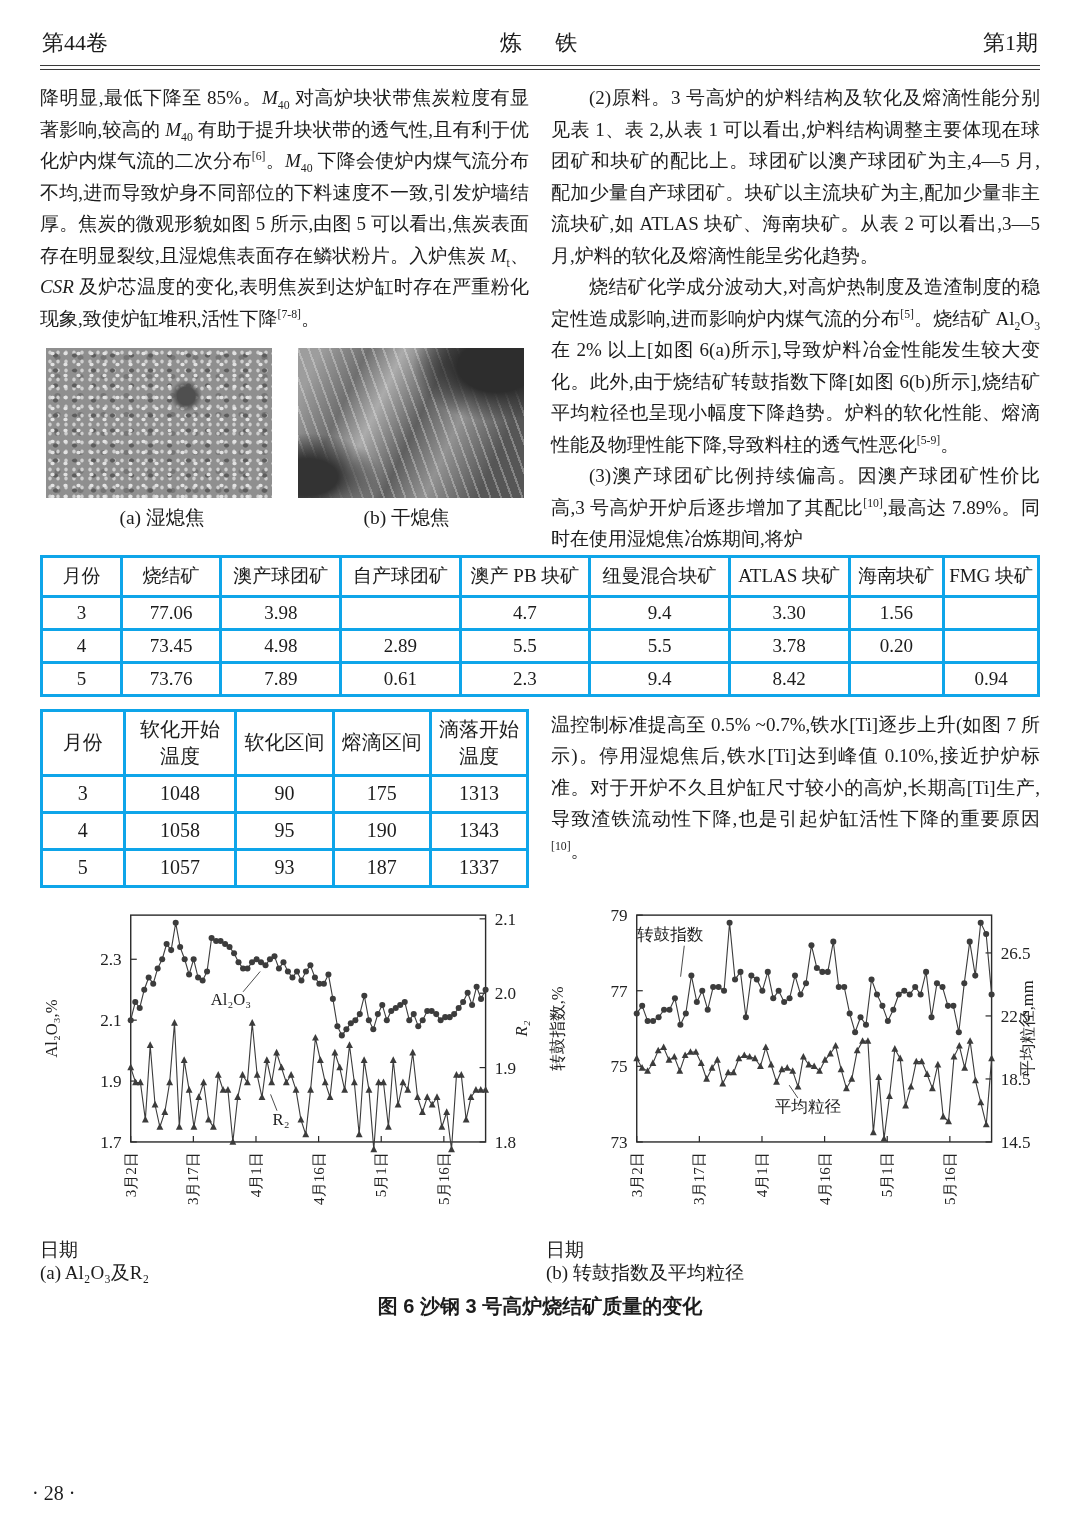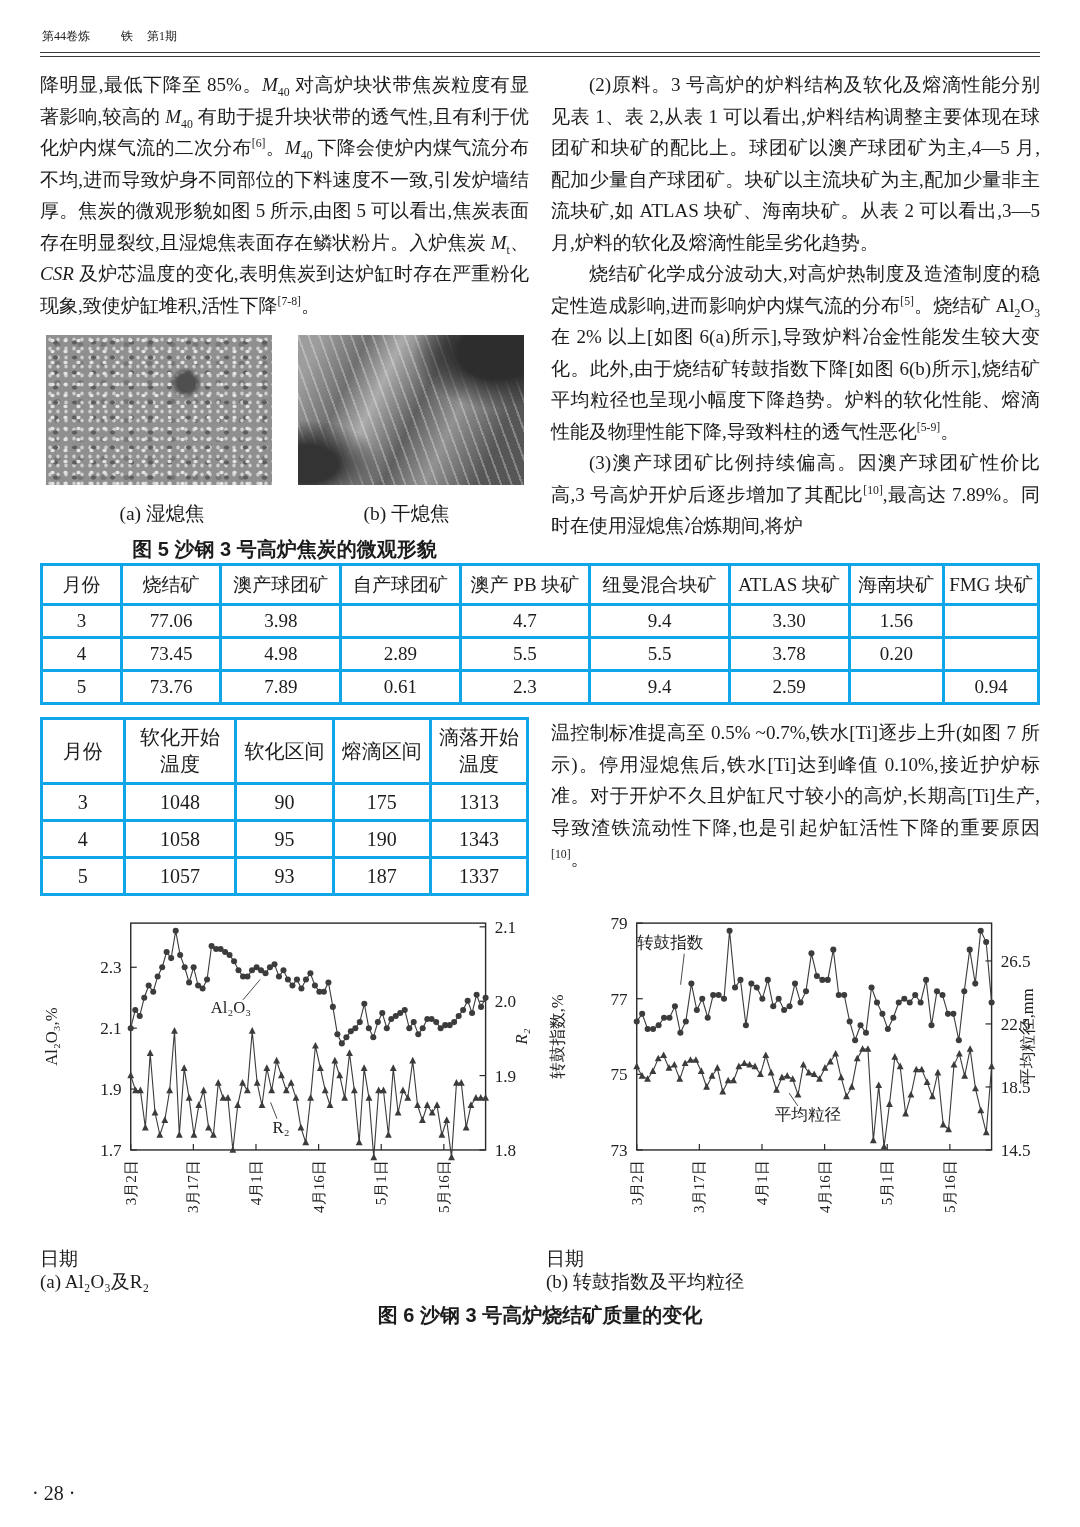--- a/index.html
+++ b/index.html
@@ -3,22 +3,22 @@
 <meta charset="utf-8">
 <style>
   * { margin:0; padding:0; box-sizing:border-box; }
   html,body { background:#e9e9e9; }
   .page {
     width:1080px; height:1527px; margin:0 auto; background:#ffffff;
     font-family:"Liberation Serif","DejaVu Serif",serif; color:#1c1c1c;
     padding:28px 40px 0 40px; overflow:hidden; position:relative;
   }
   
-  .hdr { display:flex; justify-content:flex-start; align-items:baseline;
-         font-size:12px; padding:0 2px; }
+  .hdr { display:flex; justify-content:space-between; align-items:baseline;
+         font-size:22px; padding:0 2px; }
   .hdr .mid { letter-spacing:14px; }
   .rule2 { margin-top:7px; height:5px; border-top:1.6px solid #3a3a3a; border-bottom:1.6px solid #3a3a3a; }
   
   .cols { display:flex; gap:22px; margin-top:12px; }
   .col { flex:1 1 0; min-width:0; }
   p.body { font-size:19px; line-height:31.5px; text-align:justify; }
   p.body.ind { text-indent:2em; }
   sup { font-size:0.62em; vertical-align:super; line-height:0; }
   sub { font-size:0.62em; vertical-align:sub; line-height:0; }
   
@@ -36,21 +36,21 @@
   }
   .sem-b {
     background-color:#7c7c7c;
     background-image:
       radial-gradient(ellipse at 88% 12%, #2d2d2d 0 14%, rgba(45,45,45,0) 30%),
       radial-gradient(ellipse at 4% 86%, #333333 0 10%, rgba(51,51,51,0) 24%),
       repeating-linear-gradient(70deg, rgba(255,255,255,0.28) 0 2px, rgba(255,255,255,0) 2px 10px),
       linear-gradient(115deg, #9d9d9d 8%, #6f6f6f 24%, #ababab 36%, #5f5f5f 52%, #929292 66%, #565656 84%);
     background-size:100% 100%;
   }
-  .fig5-caps { display:flex; justify-content:space-around; margin-top:15px; font-size:19.5px; }
+  .fig5-caps { display:flex; justify-content:space-around; margin-top:6px; font-size:19.5px; }
   .fig-cap { text-align:center; font-family:"Liberation Sans","DejaVu Sans",sans-serif;
              font-weight:bold; font-size:20px; margin-top:9px; }
   
   .tbl-title { text-align:center; font-family:"Liberation Sans","DejaVu Sans",sans-serif;
                font-weight:bold; font-size:20px; margin:14px 0 8px 0; }
   table.grid { width:100%; border-collapse:collapse; table-layout:fixed;
                text-align:center; border:2px solid #333; }
   table.grid th, table.grid td { border:3px solid #0ea5e9; font-weight:normal;
                font-size:19px; padding:4px 2px; }
   table.t1 td { height:31px; } table.t1 th { height:40px; }
@@ -80,21 +80,20 @@
     <div class="col">
       <p class="body">降明显,最低下降至 85%。<i>M</i><sub>40</sub> 对高炉块状带焦炭粒度有显著影响,较高的 <i>M</i><sub>40</sub> 有助于提升块状带的透气性,且有利于优化炉内煤气流的二次分布<sup>[6]</sup>。<i>M</i><sub>40</sub> 下降会使炉内煤气流分布不均,进而导致炉身不同部位的下料速度不一致,引发炉墙结厚。焦炭的微观形貌如图 5 所示,由图 5 可以看出,焦炭表面存在明显裂纹,且湿熄焦表面存在鳞状粉片。入炉焦炭 <i>M</i><sub>t</sub>、<i>CSR</i> 及炉芯温度的变化,表明焦炭到达炉缸时存在严重粉化现象,致使炉缸堆积,活性下降<sup>[7-8]</sup>。</p>
       <div class="fig5-imgs">
         <div class="sem sem-a"></div>
         <div class="sem sem-b"></div>
       </div>
       <div class="fig5-caps">
         <span>(a) 湿熄焦</span>
         <span>(b) 干熄焦</span>
       </div>
-      <div class="fig-cap">图 5  沙钢 3 号高炉焦炭的微观形貌</div>
     </div>
     <div class="col">
       <p class="body ind">(2)原料。3 号高炉的炉料结构及软化及熔滴性能分别见表 1、表 2,从表 1 可以看出,炉料结构调整主要体现在球团矿和块矿的配比上。球团矿以澳产球团矿为主,4—5 月,配加少量自产球团矿。块矿以主流块矿为主,配加少量非主流块矿,如 ATLAS 块矿、海南块矿。从表 2 可以看出,3—5 月,炉料的软化及熔滴性能呈劣化趋势。</p>
       <p class="body ind">烧结矿化学成分波动大,对高炉热制度及造渣制度的稳定性造成影响,进而影响炉内煤气流的分布<sup>[5]</sup>。烧结矿 Al<sub>2</sub>O<sub>3</sub> 在 2% 以上[如图 6(a)所示],导致炉料冶金性能发生较大变化。此外,由于烧结矿转鼓指数下降[如图 6(b)所示],烧结矿平均粒径也呈现小幅度下降趋势。炉料的软化性能、熔滴性能及物理性能下降,导致料柱的透气性恶化<sup>[5-9]</sup>。</p>
       <p class="body ind">(3)澳产球团矿比例持续偏高。因澳产球团矿性价比高,3 号高炉开炉后逐步增加了其配比<sup>[10]</sup>,最高达 7.89%。同时在使用湿熄焦冶炼期间,将炉</p>
     </div>
   </div>
 
   <div>
     <table class="grid t1">
@@ -145,21 +144,21 @@
             <td>0.20</td>
             <td></td>
           </tr>
           <tr>
             <td>5</td>
             <td>73.76</td>
             <td>7.89</td>
             <td>0.61</td>
             <td>2.3</td>
             <td>9.4</td>
-            <td>2.59</td>
+            <td>8.42</td>
             <td></td>
             <td>0.94</td>
           </tr>
         </tbody>
       </table>
   </div>
 
   <div class="cols">
     <div class="col">
       <table class="grid t2">

